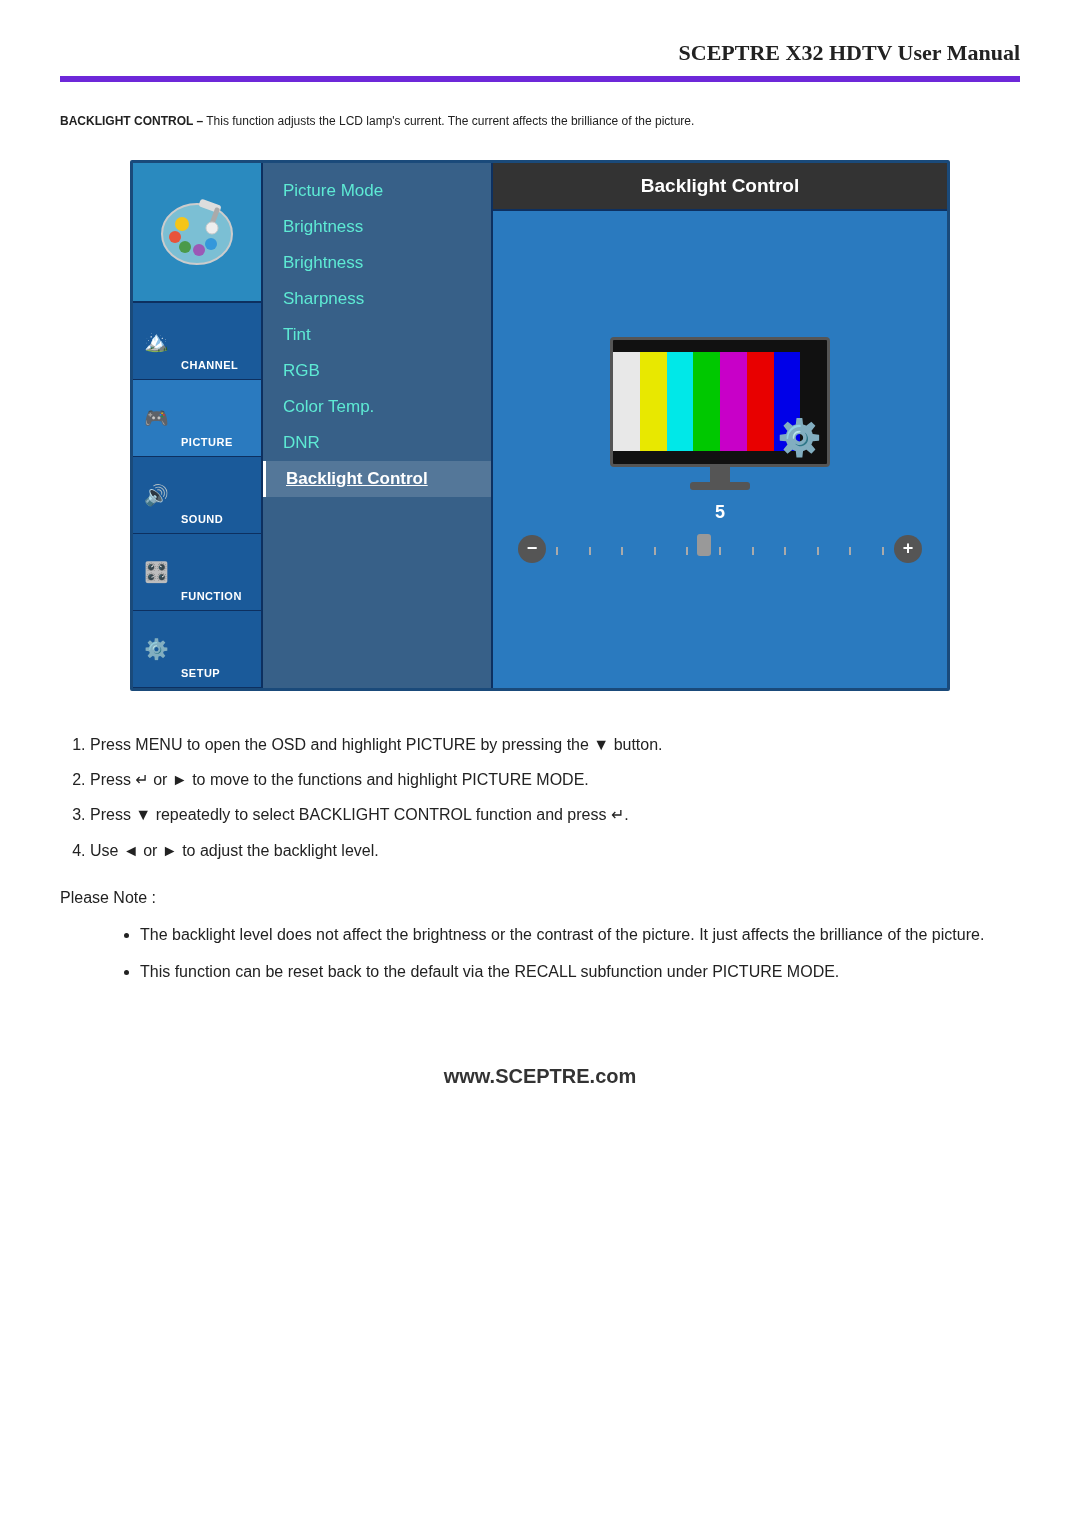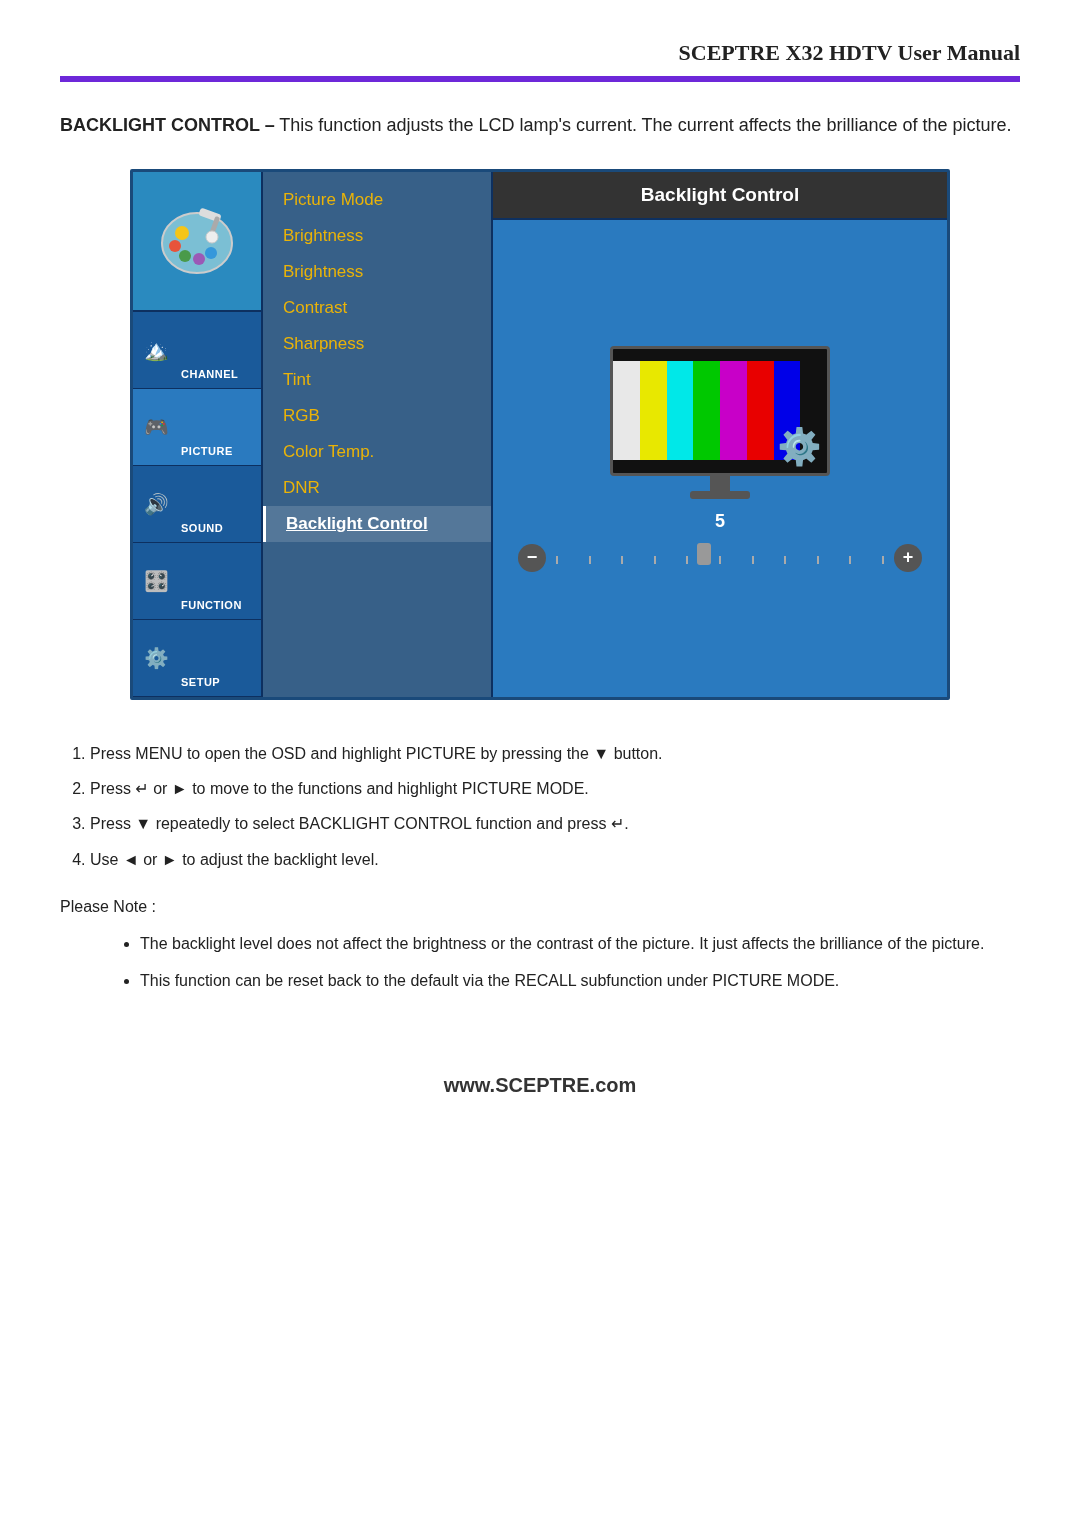--- a/index.html
+++ b/index.html
@@ -16,21 +16,21 @@
       text-align: right;
       font-size: 22px;
       font-weight: bold;
       border-bottom: 6px solid #6d28d9;
       padding-bottom: 10px;
       margin-bottom: 30px;
       font-family: 'Times New Roman', serif;
     }
 
     .intro-text {
-      font-size: 18px;
+      font-size: 12px;
       line-height: 1.5;
       margin-bottom: 30px;
     }
 
     .intro-text strong {
       font-weight: bold;
     }
 
     
     .osd-container {
@@ -116,21 +116,21 @@
 
     .menu-item.active {
       color: #fff;
       background: rgba(255,255,255,0.15);
       border-left: 3px solid #fff;
       font-weight: bold;
       text-decoration: underline;
     }
 
     .menu-item:not(.active) {
-      color: #eab308;
+      color: #5eead4;
     }
 
     
     .osd-panel {
       flex: 1;
       background: #1a5a9a;
       display: flex;
       flex-direction: column;
     }
 
@@ -356,21 +356,20 @@
     <div class="osd-sidebar-item">
       <div class="sidebar-icon">⚙️</div>
       <span class="sidebar-label">SETUP</span>
     </div>
   </div>
 
   <div class="osd-menu">
     <div class="menu-item">Picture Mode</div>
     <div class="menu-item">Brightness</div>
     <div class="menu-item">Brightness</div>
-    <div class="menu-item">Contrast</div>
     <div class="menu-item">Sharpness</div>
     <div class="menu-item">Tint</div>
     <div class="menu-item">RGB</div>
     <div class="menu-item">Color Temp.</div>
     <div class="menu-item">DNR</div>
     <div class="menu-item active">Backlight Control</div>
   </div>
 
   <div class="osd-panel">
     <div class="panel-header">Backlight Control</div>

